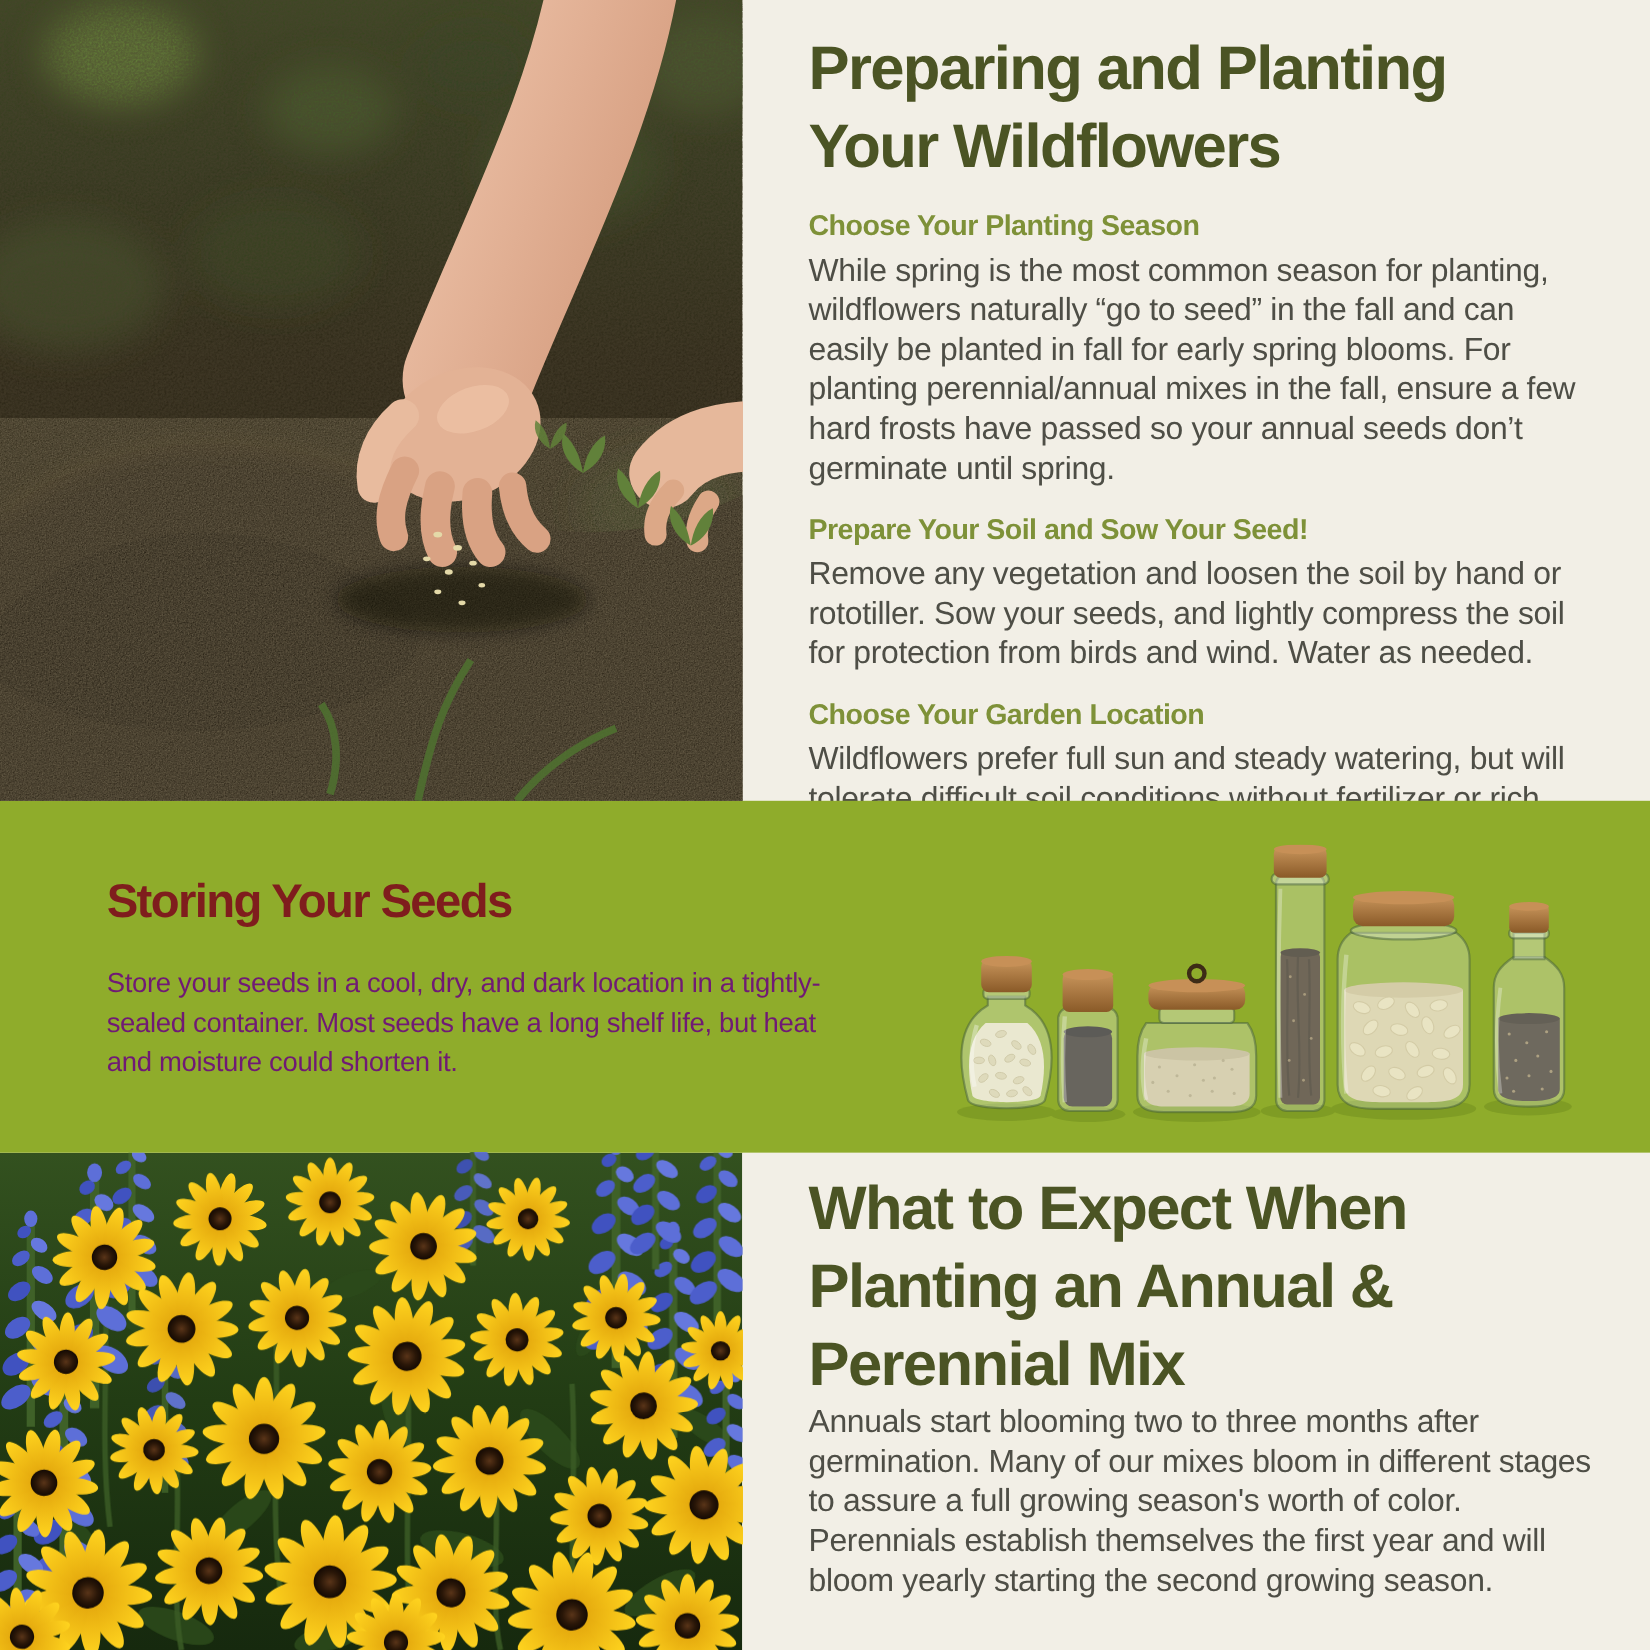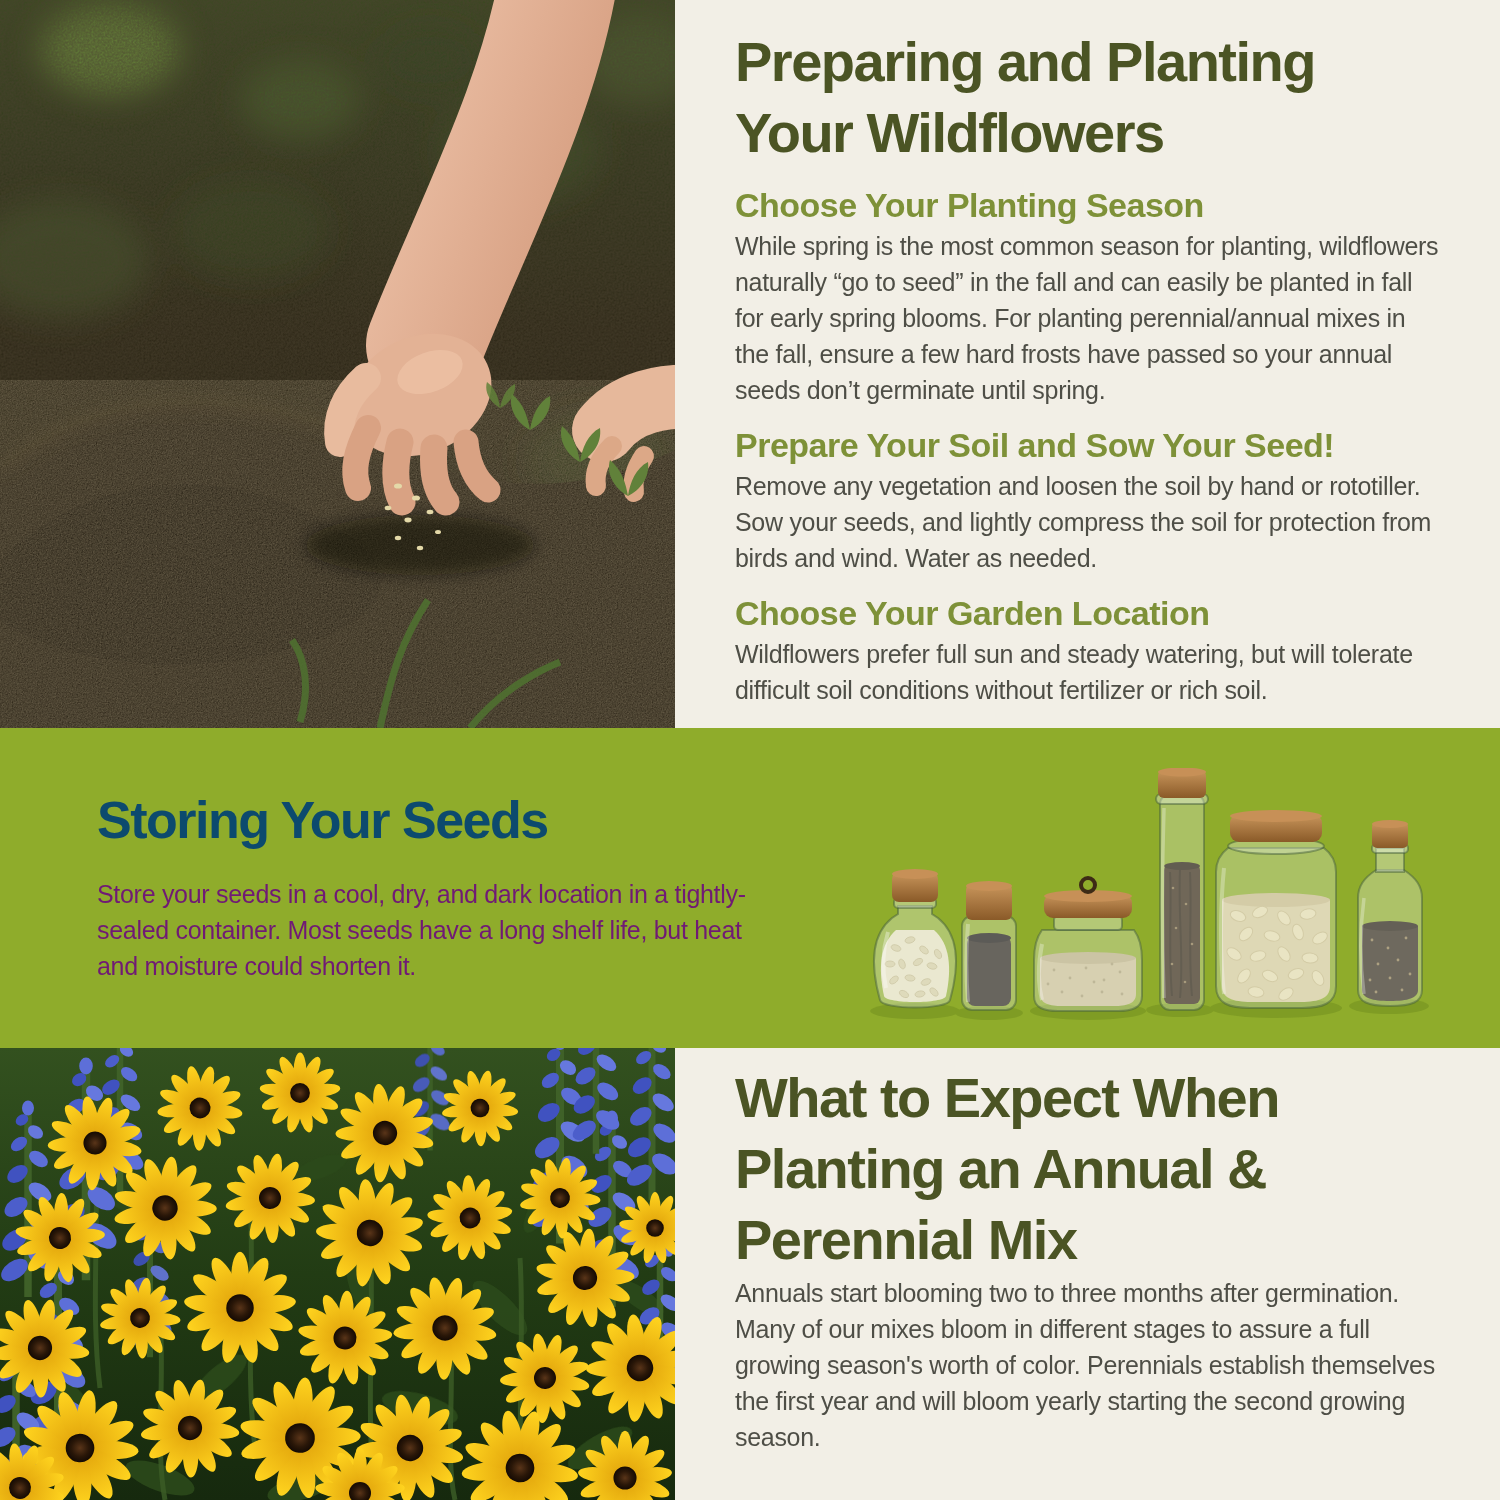--- a/index.html
+++ b/index.html
@@ -8,29 +8,29 @@
   .photo{position:absolute;overflow:hidden;}
   .photo-top{left:0;top:0;width:675px;height:728px;}
   .photo-bottom{left:0;top:1048px;width:675px;height:452px;}
   .panel{position:absolute;box-sizing:border-box;background:#f2efe6;}
   .panel-top{left:675px;top:0;width:825px;height:540px;padding:0 60px 0 60px;}
   .panel-bottom{left:675px;top:1048px;width:825px;height:452px;padding:0 28px 0 60px;}
   h1.big{font-size:56px;line-height:71px;font-weight:700;letter-spacing:-1.5px;
          color:#4b5424;margin:0;max-width:700px;}
   .panel-top h1.big{margin-top:26px;}
   .panel-bottom h1.big{margin-top:14px;}
-  h2.sub{font-size:34px;line-height:34px;font-weight:700;letter-spacing:-0.5px;
+  h2.sub{font-size:26px;line-height:34px;font-weight:700;letter-spacing:-0.5px;
          color:#7e9138;margin:20px 0 6px 0;}
-  p.body{font-size:25px;line-height:36px;letter-spacing:-0.3px;color:#4e4e46;
+  p.body{font-size:29px;line-height:36px;letter-spacing:-0.3px;color:#4e4e46;
          margin:0;max-width:712px;}
   .panel-bottom p.body{}
   .band{position:absolute;left:0;top:728px;width:1500px;height:320px;background:#8fac2b;}
   .band-text{position:absolute;left:97px;top:0;width:670px;padding-top:57px;}
-  .band-title{font-size:52px;line-height:71px;font-weight:700;letter-spacing:-1.5px;
-              color:#0c4a6e;margin:0;}
+  .band-title{font-size:43px;line-height:71px;font-weight:700;letter-spacing:-1.5px;
+              color:#7f1d1d;margin:0;}
   .band-body{font-size:25px;line-height:36px;letter-spacing:-0.3px;color:#701a75;
              margin:20px 0 0 0;max-width:655px;}
   .band-jars{position:absolute;left:858px;top:40px;width:572px;height:262px;}
   svg{display:block;}
 </style>
 </head>
 <body>
 
 <div class="canvas">
 

